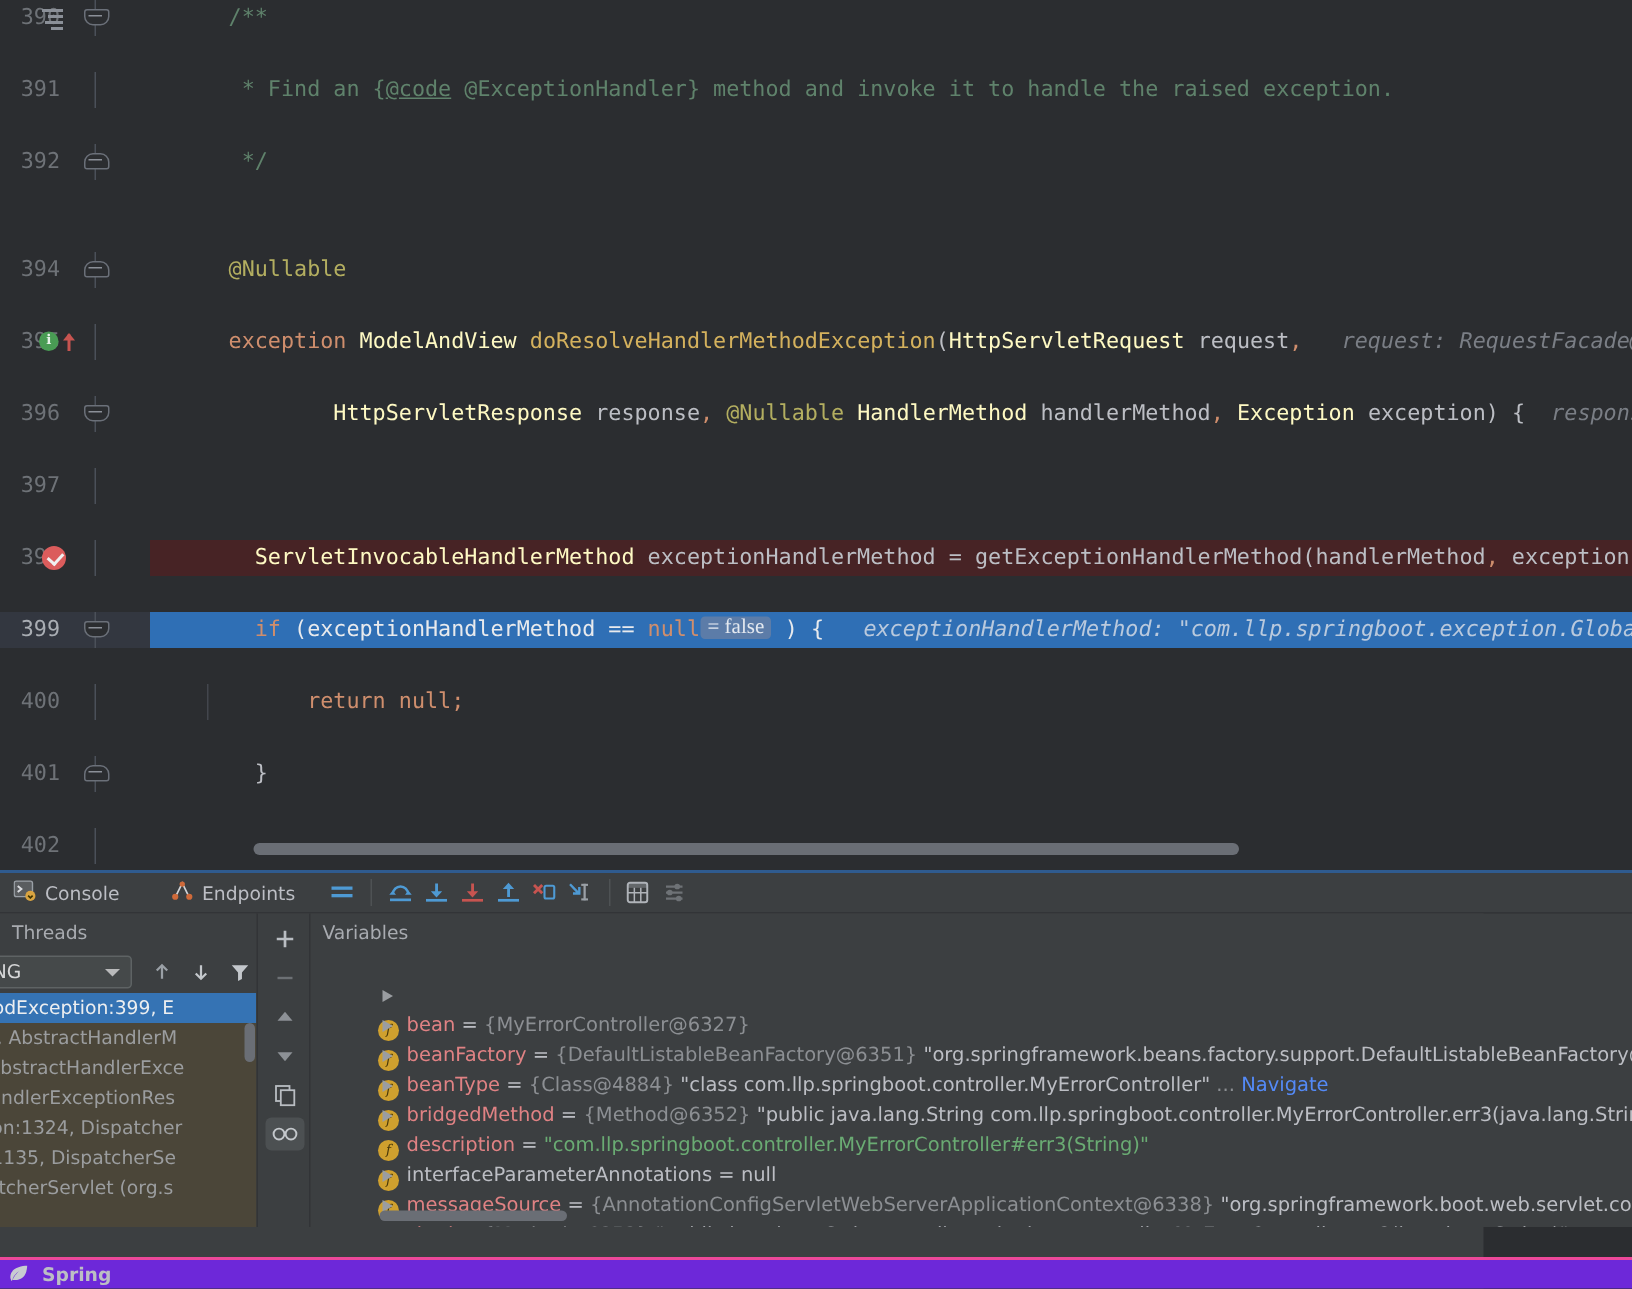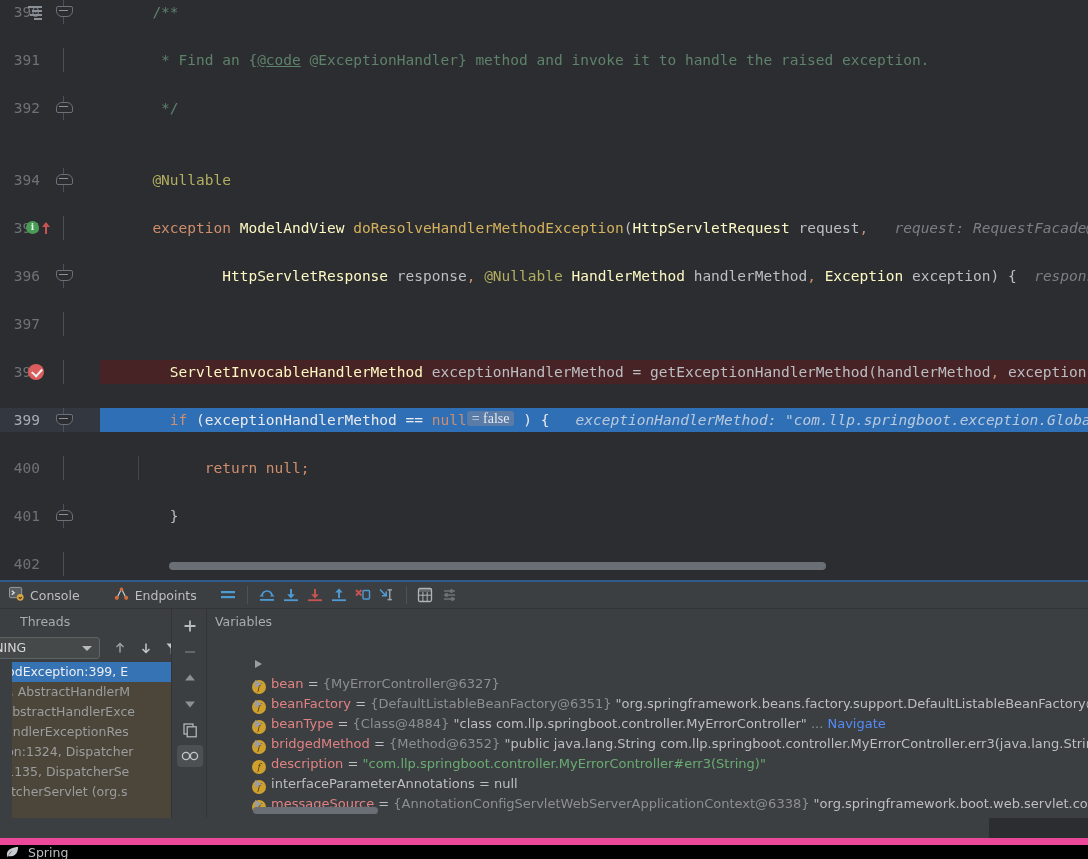--- a/index.html
+++ b/index.html
@@ -212,21 +212,21 @@
     position: relative;
   }
 
   .dbg-panels-divider {
     position: absolute; left: 0; top: 28px; width: 1088px; height: 1px;
     background: #323437;
   }
 
   
   #threads-pane {
-    position: absolute; left: 12px; top: 29px;
+    position: absolute; left: 0; top: 29px;
     width: 171px; height: 209px;
     background: #3c3f41;
   }
   .pane-header {
     height: 25px; line-height: 25px;
     color: #a8abb0; font-size: 12.5px;
     padding-left: 8px;
     font-family: "DejaVu Sans", sans-serif;
   }
   #threads-controls {
@@ -364,23 +364,23 @@
   #vars-hscroll .thumb {
     position: absolute; left: 46px; top: 2px;
     width: 125px; height: 7px;
     background: #6a6e75; border-radius: 4px;
   }
 
   
   #statusbar {
     position: absolute; left: 0; top: 838px;
     width: 1088px; height: 21px;
-    background: #000000;
-    border-top: 7px solid #ec4899;
-    display: flex; align-items: center;
+    background: #6d28d9;
+    border-top: 2px solid #ec4899;
+    display: flex; align-items: center; font-weight: bold;
   }
   #statusbar .sb-label {
     color: #bcbec4; font-size: 12.5px; margin-left: 8px;
     font-family: "DejaVu Sans", sans-serif;
   }
   .leaf-icon {
     width: 16px; height: 16px; margin-left: 4px;
     display: flex; align-items: center; justify-content: center;
   }
 </style>

